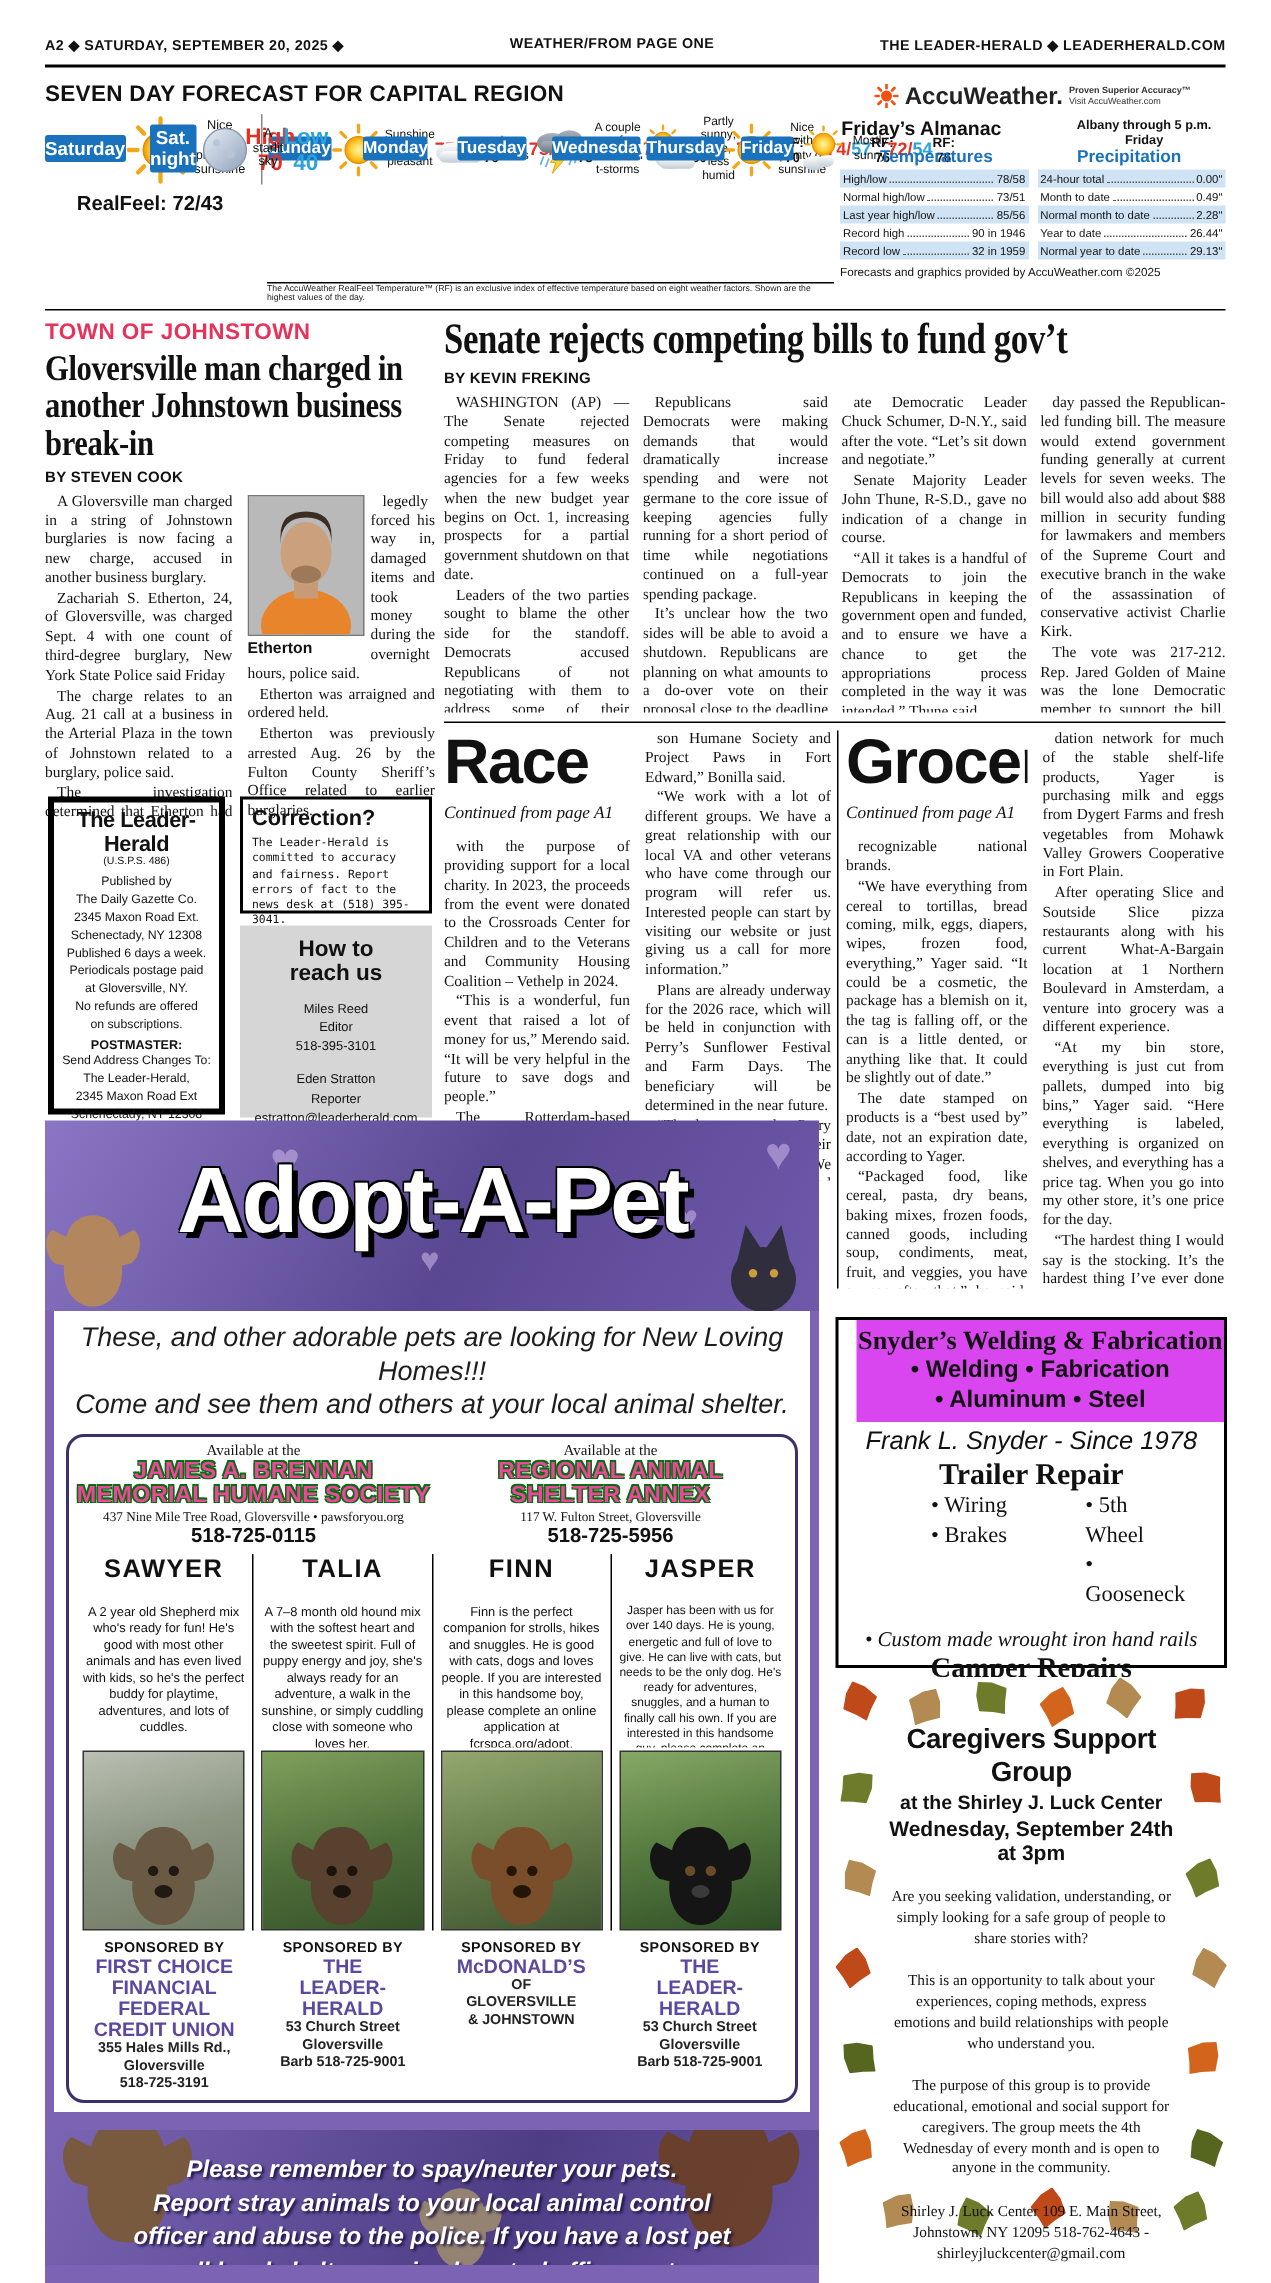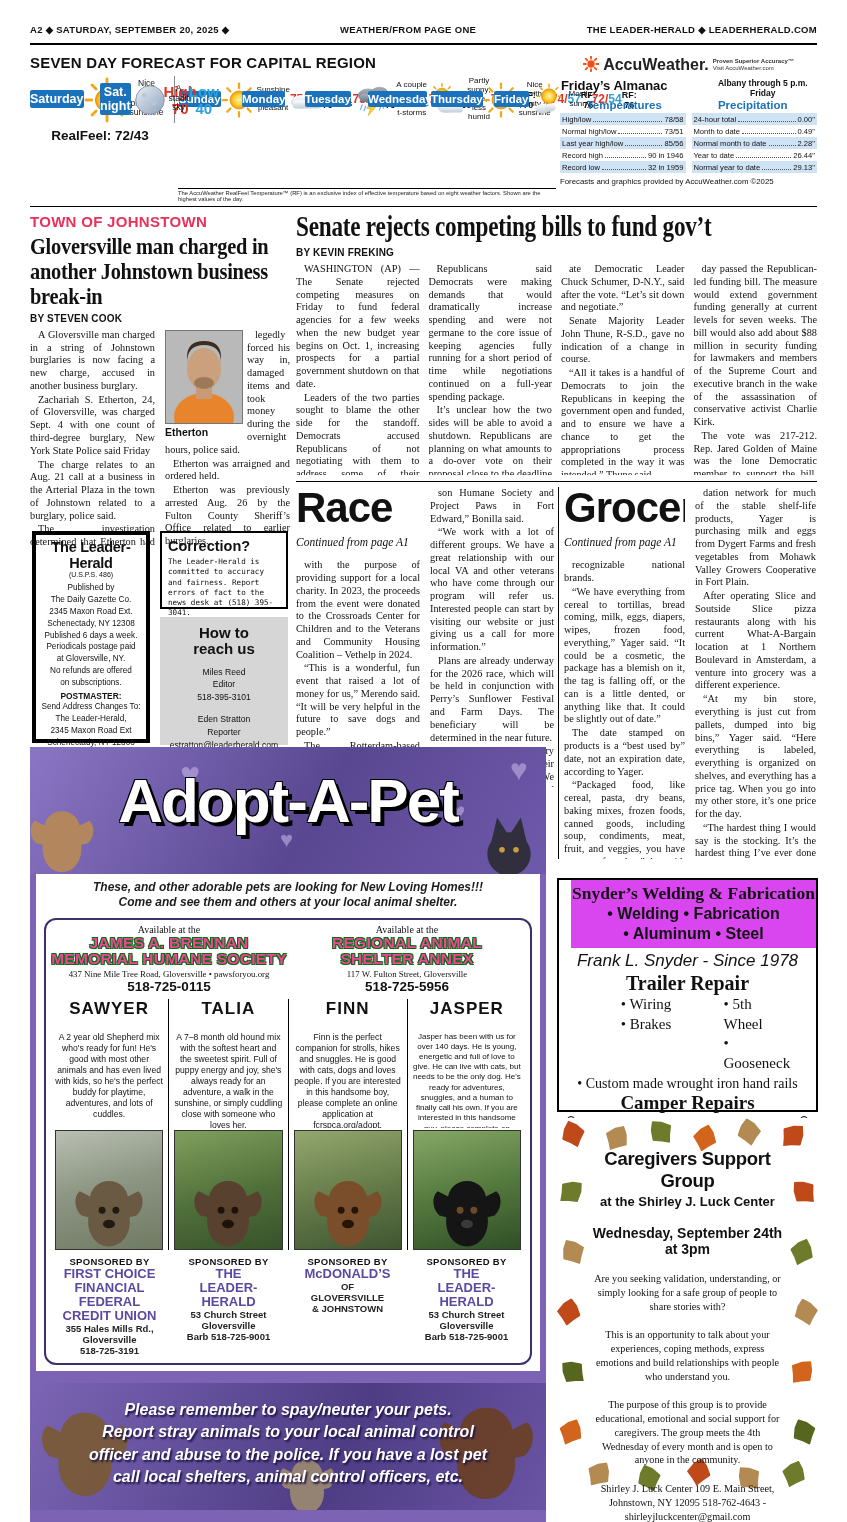--- a/index.html
+++ b/index.html
@@ -83,21 +83,21 @@
   .reach-title{font-size:15px;font-weight:bold;line-height:1.05;}
   .reach-line{font-size:8.6px;line-height:1.5;}
   .reach-gap{height:9px;}
   
   #adopt-banner{position:absolute;top:747px;left:30px;width:516px;height:127px;background:linear-gradient(120deg,#8a76c4,#5a4791 55%,#6e59ab);overflow:hidden;}
   #adopt-title{position:absolute;width:100%;text-align:center;top:18px;font-size:62px;font-weight:bold;color:#fff;letter-spacing:-2px;text-shadow:4px 4px 0 #000,-1px -1px 0 #000,1px -1px 0 #000,-1px 1px 0 #000;}
   .heart{position:absolute;color:rgba(205,185,235,.55);}
   .sil{position:absolute;opacity:.9;}
   
   #adopt-frame{position:absolute;top:874px;left:30px;width:516px;height:648px;background:#7d63b3;padding:0 6px;box-sizing:border-box;display:flex;flex-direction:column;}
-  #adopt-intro{background:#fff;text-align:center;font-style:italic;font-weight:bold;font-size:12px;line-height:1.25;color:#1d1d1d;padding:6px 4px 2px 4px;}
+  #adopt-intro{background:#fff;text-align:center;font-style:italic;font-weight:normal;font-size:18px;line-height:1.25;color:#1d1d1d;padding:6px 4px 2px 4px;}
   #pets-box{background:#fff;border:2px solid #3d2f6b;border-radius:12px;margin:4px 4px 6px 4px;padding:4px 4px 6px 4px;}
   #shelters{display:flex;}
   .shelter{flex:1;text-align:center;}
   .avail{font-family:"Liberation Serif",serif;font-size:10px;}
   .sh-name{font-weight:bold;font-size:15.5px;line-height:1.05;color:#ec4899;letter-spacing:.3px;text-shadow:1px 1px 0 #0c6b14,-1px -1px 0 #0c6b14,1px -1px 0 #0c6b14,-1px 1px 0 #0c6b14;}
   .sh-addr{font-family:"Liberation Serif",serif;font-size:8.8px;margin-top:1px;}
   .sh-phone{font-weight:bold;font-size:13.5px;}
   #pets-row{display:flex;margin-top:5px;}
   .pet-col{flex:1;padding:0 5px;text-align:center;}
   .pet-col + .pet-col{border-left:1px solid #000;}
@@ -114,33 +114,33 @@
   #ab-text{position:relative;margin-top:16px;text-align:center;font-style:italic;font-weight:bold;font-size:16px;color:#fff;line-height:1.4;text-shadow:1.5px 1.5px 2px #1a1040;}
   
   #snyder{position:absolute;top:878px;left:557px;width:261px;height:234px;border:2px solid #000;box-sizing:border-box;text-align:center;background:#fff;}
   #sn-head{background:#d946ef;padding:3px 0 4px 0;margin-left:12px;}
   #sn-title{font-family:"Liberation Serif",serif;font-weight:bold;font-size:17.5px;}
   .sn-bul{font-weight:bold;font-size:16px;line-height:1.25;}
   #sn-since{font-style:italic;font-size:17px;margin-top:3px;}
   #sn-trailer{font-family:"Liberation Serif",serif;font-weight:bold;font-size:20px;margin-top:1px;}
   #sn-grid{display:flex;font-family:"Liberation Serif",serif;font-size:15px;width:80%;margin:0 auto;text-align:left;}
   #sn-grid div{flex:1;line-height:1.3;padding-left:18px;box-sizing:border-box;}
-  #sn-custom{font-family:"Liberation Serif",serif;font-size:14px;margin-top:3px;}
+  #sn-custom{font-family:"Liberation Serif",serif;font-size:14px;margin-top:13px;font-style:italic;}
   #sn-camper{font-family:"Liberation Serif",serif;font-weight:bold;font-size:19px;}
   #sn-div{position:relative;height:1px;background:#000;margin:4px 10px;}
   #sn-div:before,#sn-div:after{content:"";position:absolute;top:-2.5px;width:6px;height:6px;border:1px solid #000;border-radius:50%;background:#fff;}
   #sn-div:before{left:-2px;} #sn-div:after{right:-2px;}
   .sn-small{font-size:11.5px;line-height:1.3;}
   #sn-phone{font-weight:bold;font-size:14.5px;margin-top:1px;}
   
   #caregivers{position:absolute;top:1118px;left:557px;width:261px;height:404px;background:#fff;}
   #cg-inner{position:absolute;left:34px;right:34px;top:30px;text-align:center;}
   #cg-title{font-weight:bold;font-size:18.5px;letter-spacing:-.3px;}
   #cg-sub1{font-weight:bold;font-size:13px;margin-top:2px;}
-  #cg-sub2{font-weight:bold;font-size:14px;margin-top:16px;}
+  #cg-sub2{font-weight:bold;font-size:14px;margin-top:2px;}
   .cg-para{font-family:"Liberation Serif",serif;font-size:10.2px;line-height:1.35;margin-top:15px;}
   .leaf{position:absolute;width:24px;height:28px;clip-path:polygon(50% 0%,78% 22%,100% 55%,72% 78%,50% 100%,28% 78%,0% 55%,22% 22%);}
 </style>
 </head>
 <body>
 
 <svg width="0" height="0" style="position:absolute">
   <defs>
     <radialGradient id="sunGrad">
         <stop offset="0%" stop-color="#fff3a6"></stop>

